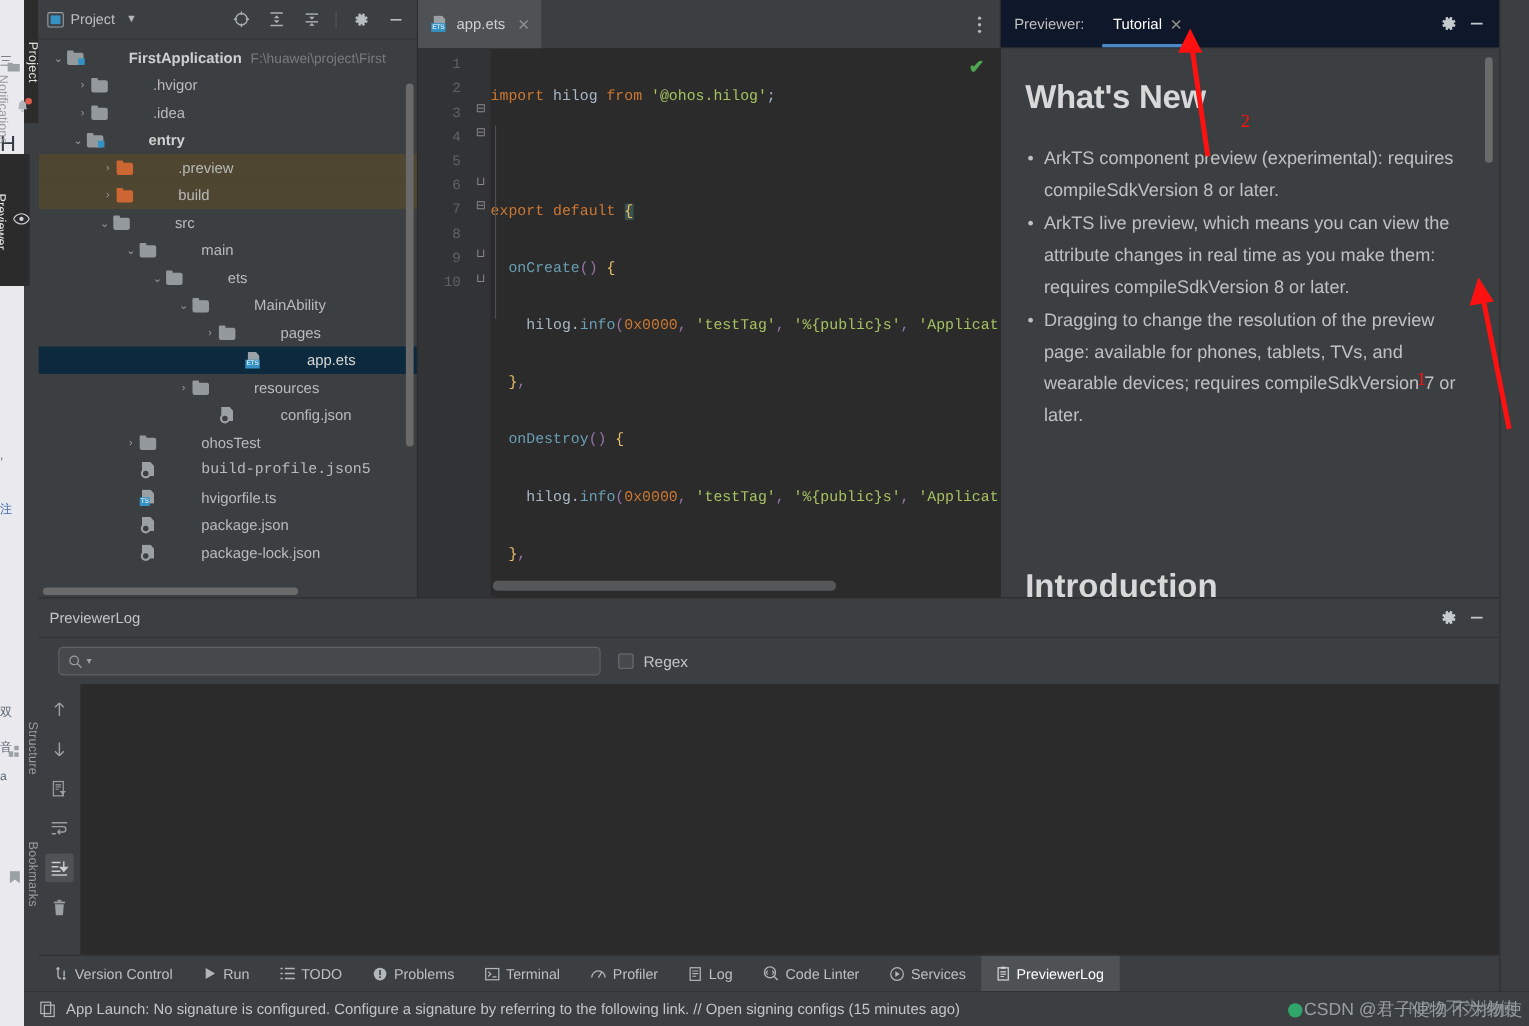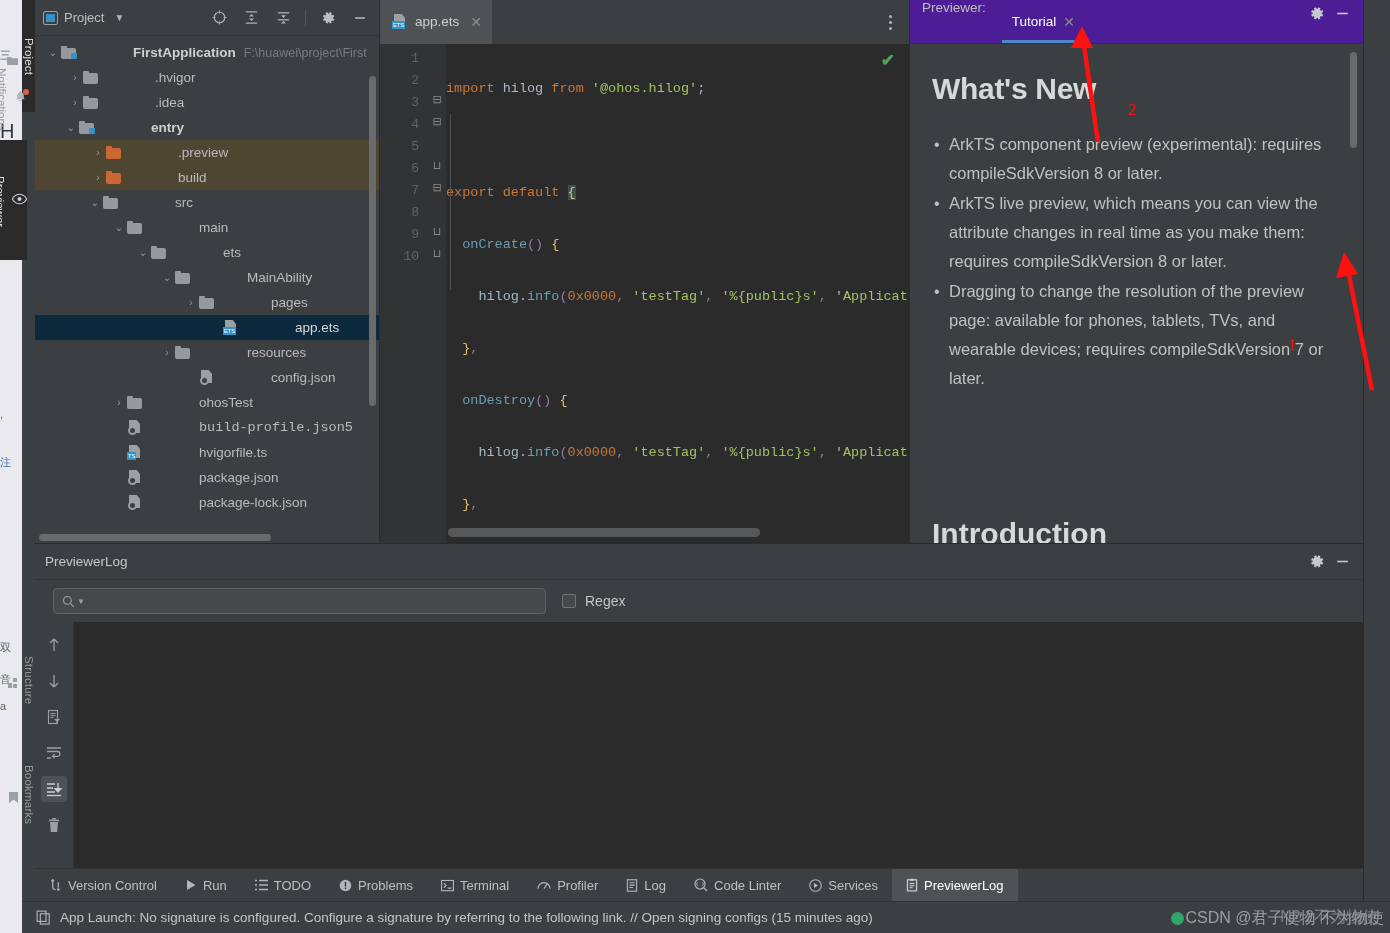--- a/index.html
+++ b/index.html
@@ -69,21 +69,21 @@
   .trow{
     height:25px; display:flex; align-items:center; white-space:nowrap;
     font-size:13.5px; color:#bababa; position:relative;
   }
   .trow.hl-build{ background:#4e4630; }
   .trow.sel{ background:#0d293e; }
   .chev{
     width:16px; display:inline-flex; align-items:center; justify-content:center;
     color:#9a9a9a; font-size:10px; flex:none;
   }
-  .tlabel{ margin-left:21px;padding-left:35px; }
+  .tlabel{ margin-left:5px;padding-left:35px; }
   .tpath{ color:#777b7e; margin-left:8px; font-size:12.5px; }
   .bold{ font-weight:bold; color:#cfcfcf; }
 
   
   .fi{ width:16px; height:13px; position:relative; flex:none; display:inline-block; }
   .fi::before{
     content:""; position:absolute; left:0; top:2px; width:15px; height:11px;
     background:#93999d; border-radius:1px 2px 2px 2px;
   }
   .fi::after{
@@ -183,22 +183,22 @@
     position:absolute; left:68px; bottom:6px; height:9px; width:312px;
     background:#555759; border-radius:5px;
   }
 
   
   .prev-panel{
     position:absolute; left:909px; top:0; width:454px; height:543px;
     background:#3c3f41; border-left:1px solid #2b2b2b;
   }
   .prev-head{
-    height:44px; display:flex; align-items:flex-start; padding:0 8px 0 12px; gap:0;
-    background:#4c1d95; border-bottom:1px solid #323232; position:relative;
+    height:44px; display:flex; align-items:center; padding:0 8px 0 12px; gap:0;
+    background:#0f172a; border-bottom:1px solid #323232; position:relative;
   }
   .prev-label{ color:#bfbfbf; font-size:13.5px; margin-right:16px; }
   .prev-tab{
     position:relative; padding:0 10px; height:43px; display:flex; align-items:center; gap:7px;
     color:#ffffff; font-size:13.5px;
   }
   .prev-tab::after{
     content:""; position:absolute; left:0; right:0; bottom:0; height:3px; background:#4a88c7;
   }
   .prev-tab .x{ color:#8d8d8d; font-size:14px; }

